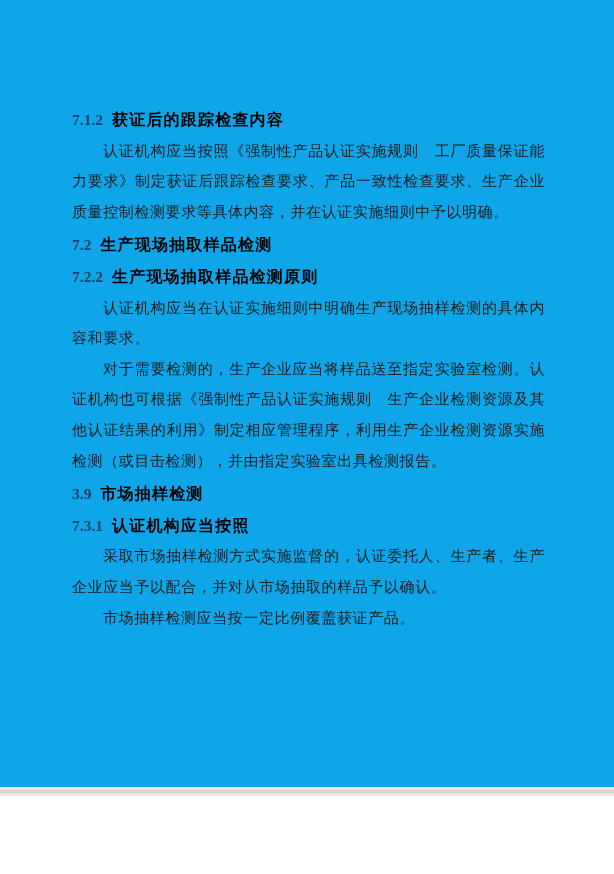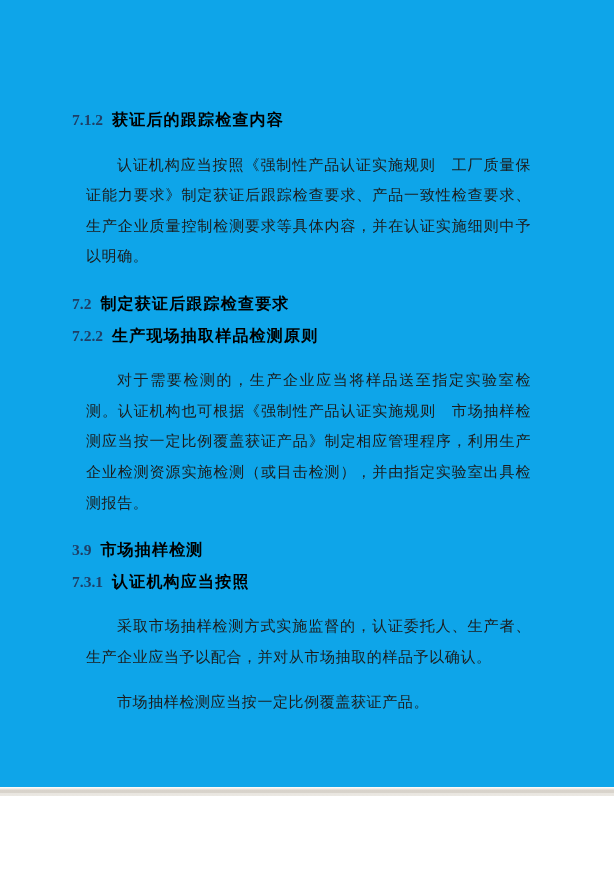--- a/index.html
+++ b/index.html
@@ -15,21 +15,21 @@
     overflow: hidden;
     font-family: "Liberation Serif", "DejaVu Serif", serif;
   }
   .content {
     position: absolute;
     left: 72px;
     top: 104px;
     width: 473px;
   }
   .para {
-    margin: 14px;
+    margin: 0;
     text-align: justify;
     text-indent: 31px;
     font-size: 15px;
     letter-spacing: 0.6px;
     line-height: 30.6px;
     color: #1c1c1c;
     font-family: "Liberation Serif", "DejaVu Serif", serif;
   }
   .heading {
     margin: 0;
@@ -80,27 +80,28 @@
 </head>
 <body>
 
 <div class="page">
   <div class="content">
 
     <h3 class="heading"><span class="num">7.1.2</span><span class="ttl">获证后的跟踪检查内容</span></h3>
 
     <p class="para">认证机构应当按照《强制性产品认证实施规则　工厂质量保证能力要求》制定获证后跟踪检查要求、产品一致性检查要求、生产企业质量控制检测要求等具体内容，并在认证实施细则中予以明确。</p>
 
-    <h2 class="heading"><span class="num">7.2</span><span class="ttl">制定获证后跟踪检查要求</span></h2>
+    <h2 class="heading"><span class="num">7.2</span><span class="ttl">生产现场抽取样品检测</span></h2>
 
 
 
     <h3 class="heading"><span class="num">7.2.2</span><span class="ttl">生产现场抽取样品检测原则</span></h3>
 
-    <p class="para">对于需要检测的，生产企业应当将样品送至指定实验室检测。认证机构也可根据《强制性产品认证实施规则　市场抽样检测应当按一定比例覆盖获证产品》制定相应管理程序，利用生产企业检测资源实施检测（或目击检测），并由指定实验室出具检测报告。</p>
+    <p class="para">认证机构应当在认证实施细则中明确生产现场抽样检测的具体内容和要求。</p>
+    <p class="para">对于需要检测的，生产企业应当将样品送至指定实验室检测。认证机构也可根据《强制性产品认证实施规则　生产企业检测资源及其他认证结果的利用》制定相应管理程序，利用生产企业检测资源实施检测（或目击检测），并由指定实验室出具检测报告。</p>
 
     <h2 class="heading"><span class="num">3.9</span><span class="ttl">市场抽样检测</span></h2>
 
     <h3 class="heading"><span class="num">7.3.1</span><span class="ttl">认证机构应当按照</span></h3>
 
     <p class="para">采取市场抽样检测方式实施监督的，认证委托人、生产者、生产企业应当予以配合，并对从市场抽取的样品予以确认。</p>
     <p class="para">市场抽样检测应当按一定比例覆盖获证产品。</p>
 
   </div>
 

